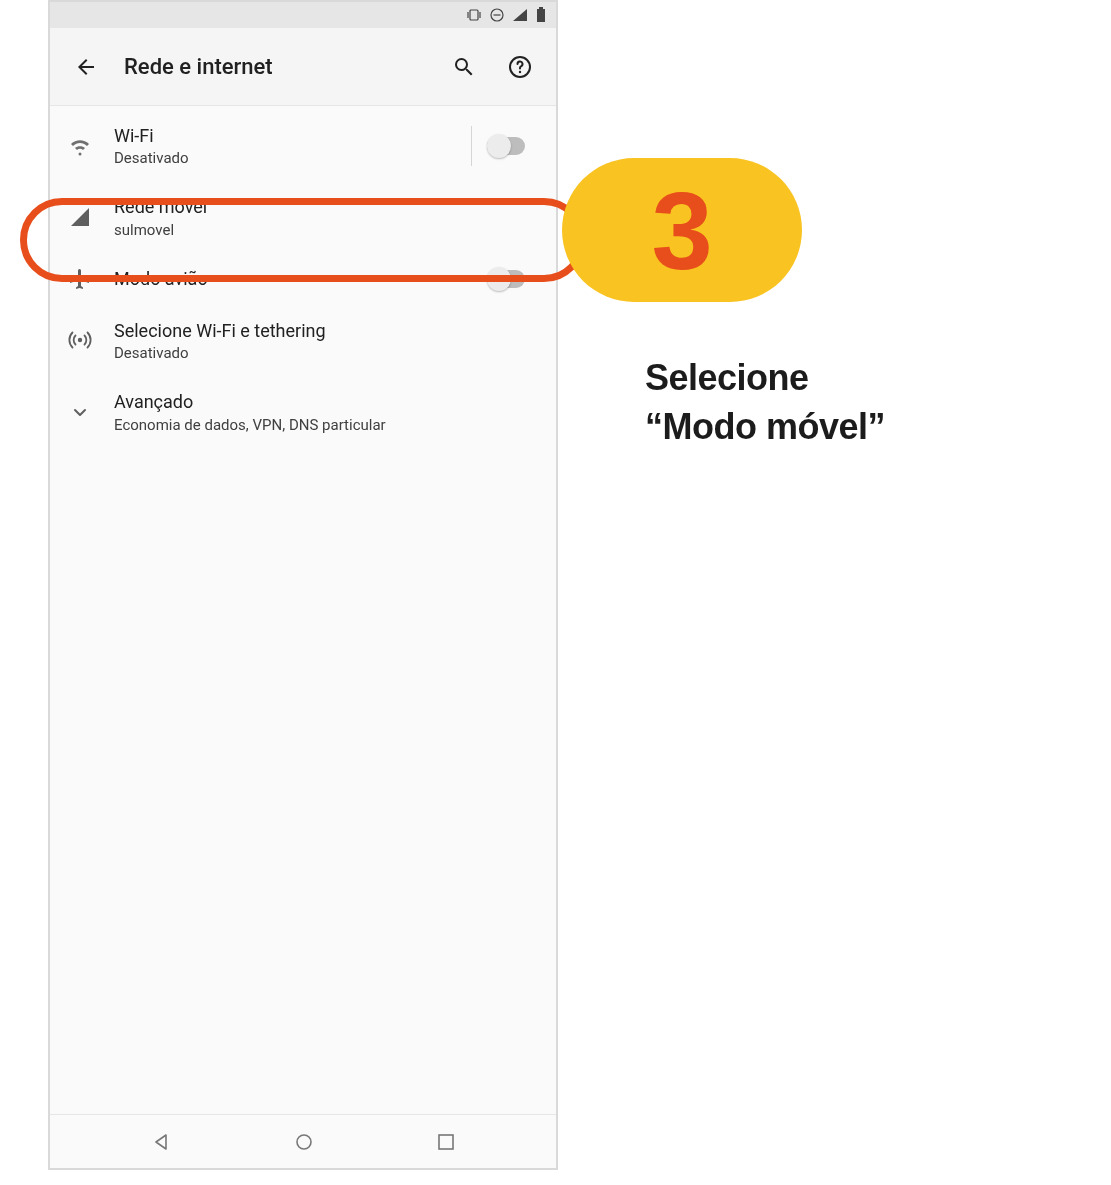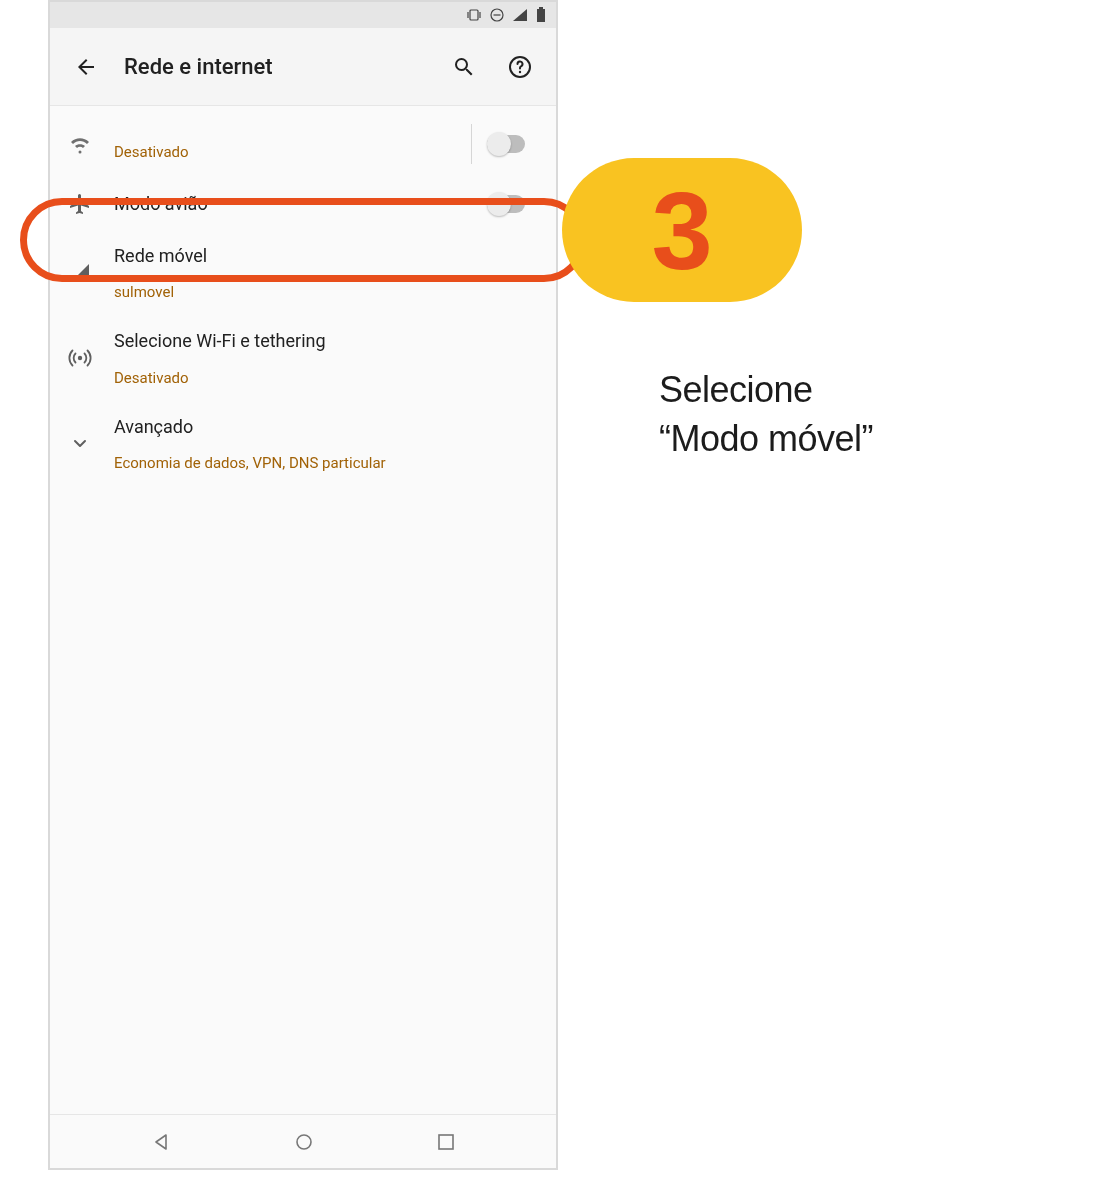--- a/index.html
+++ b/index.html
@@ -77,22 +77,22 @@
     display: flex;
     flex-direction: column;
   }
   .row-title {
     font-size: 18px;
     color: #212121;
     line-height: 1.3;
   }
   .row-sub {
     font-size: 15px;
-    color: #a16207;
-    margin-top: 16px;
+    color: #404040;
+    margin-top: 2px;
   }
   .row-trail {
     width: 60px;
     display: flex;
     align-items: center;
     justify-content: center;
   }
   .vdiv {
     width: 1px;
     height: 40px;
@@ -151,29 +151,28 @@
     justify-content: center;
   }
   .callout-number {
     font-size: 110px;
     font-weight: 800;
     color: #e84e1b;
     font-family: Arial, sans-serif;
   }
   .callout-text {
     position: absolute;
-    left: 659px;
+    left: 645px;
     top: 354px;
     font-size: 36px;
-    font-weight: 400;
+    font-weight: 700;
     color: #1c1c1c;
     line-height: 1.35;
     font-family: Arial, sans-serif;
     letter-spacing: -0.5px;
-    margin-top: 12px;
   }
 </style>
 </head>
 <body>
 
 <div class="phone">
 
   <div class="status-bar">
     <span>
       <svg width="16" height="14" viewBox="0 0 16 14">
@@ -224,51 +223,52 @@
 
   <div class="content">
 
     <div class="row">
       <div class="row-icon">
         <svg width="24" height="24" viewBox="0 0 24 24">
             <path d="M12 18.5a1.5 1.5 0 1 0 0 3 1.5 1.5 0 0 0 0-3zM3 10c5-5 13-5 18 0l-2 2c-4-4-10-4-14 0l-2-2zm4 4c2.5-2.5 7.5-2.5 10 0l-2 2c-1.7-1.7-4.3-1.7-6 0l-2-2z" fill="#707070"></path>
           </svg>
       </div>
       <div class="row-text">
+        <span class="row-title">Wi-Fi</span>
         <span class="row-sub">Desativado</span>
       </div>
       <div class="vdiv"></div>
       <div class="row-trail">
         <div class="switch"></div>
       </div>
     </div>
 
     <div class="row">
       <div class="row-icon">
         <svg width="24" height="24" viewBox="0 0 24 24">
+            <path d="M3 21 L21 21 L21 3 Z" fill="#5f5f5f"></path>
+          </svg>
+      </div>
+      <div class="row-text">
+        <span class="row-title">Rede móvel</span>
+        <span class="row-sub">sulmovel</span>
+      </div>
+    </div>
+
+    <div class="row">
+      <div class="row-icon">
+        <svg width="24" height="24" viewBox="0 0 24 24">
             <path d="M21 16v-2l-8-5V3.5a1.5 1.5 0 0 0-3 0V9l-8 5v2l8-2.5V19l-2 1.5V22l3.5-1 3.5 1v-1.5L13 19v-5.5l8 2.5z" fill="#5f5f5f"></path>
           </svg>
       </div>
       <div class="row-text">
         <span class="row-title">Modo avião</span>
       </div>
       <div class="row-trail">
         <div class="switch"></div>
-      </div>
-    </div>
-
-    <div class="row">
-      <div class="row-icon">
-        <svg width="24" height="24" viewBox="0 0 24 24">
-            <path d="M3 21 L21 21 L21 3 Z" fill="#5f5f5f"></path>
-          </svg>
-      </div>
-      <div class="row-text">
-        <span class="row-title">Rede móvel</span>
-        <span class="row-sub">sulmovel</span>
       </div>
     </div>
 
 
     <div class="row">
       <div class="row-icon">
         <svg width="24" height="24" viewBox="0 0 24 24">
             <circle cx="12" cy="12" r="2.2" fill="#5f5f5f"></circle>
             <path d="M7.5 16.5a6.4 6.4 0 0 1 0-9M16.5 7.5a6.4 6.4 0 0 1 0 9" fill="none" stroke="#5f5f5f" stroke-width="1.8" stroke-linecap="round"></path>
             <path d="M4.5 19.5a10.6 10.6 0 0 1 0-15M19.5 4.5a10.6 10.6 0 0 1 0 15" fill="none" stroke="#5f5f5f" stroke-width="1.8" stroke-linecap="round"></path>

